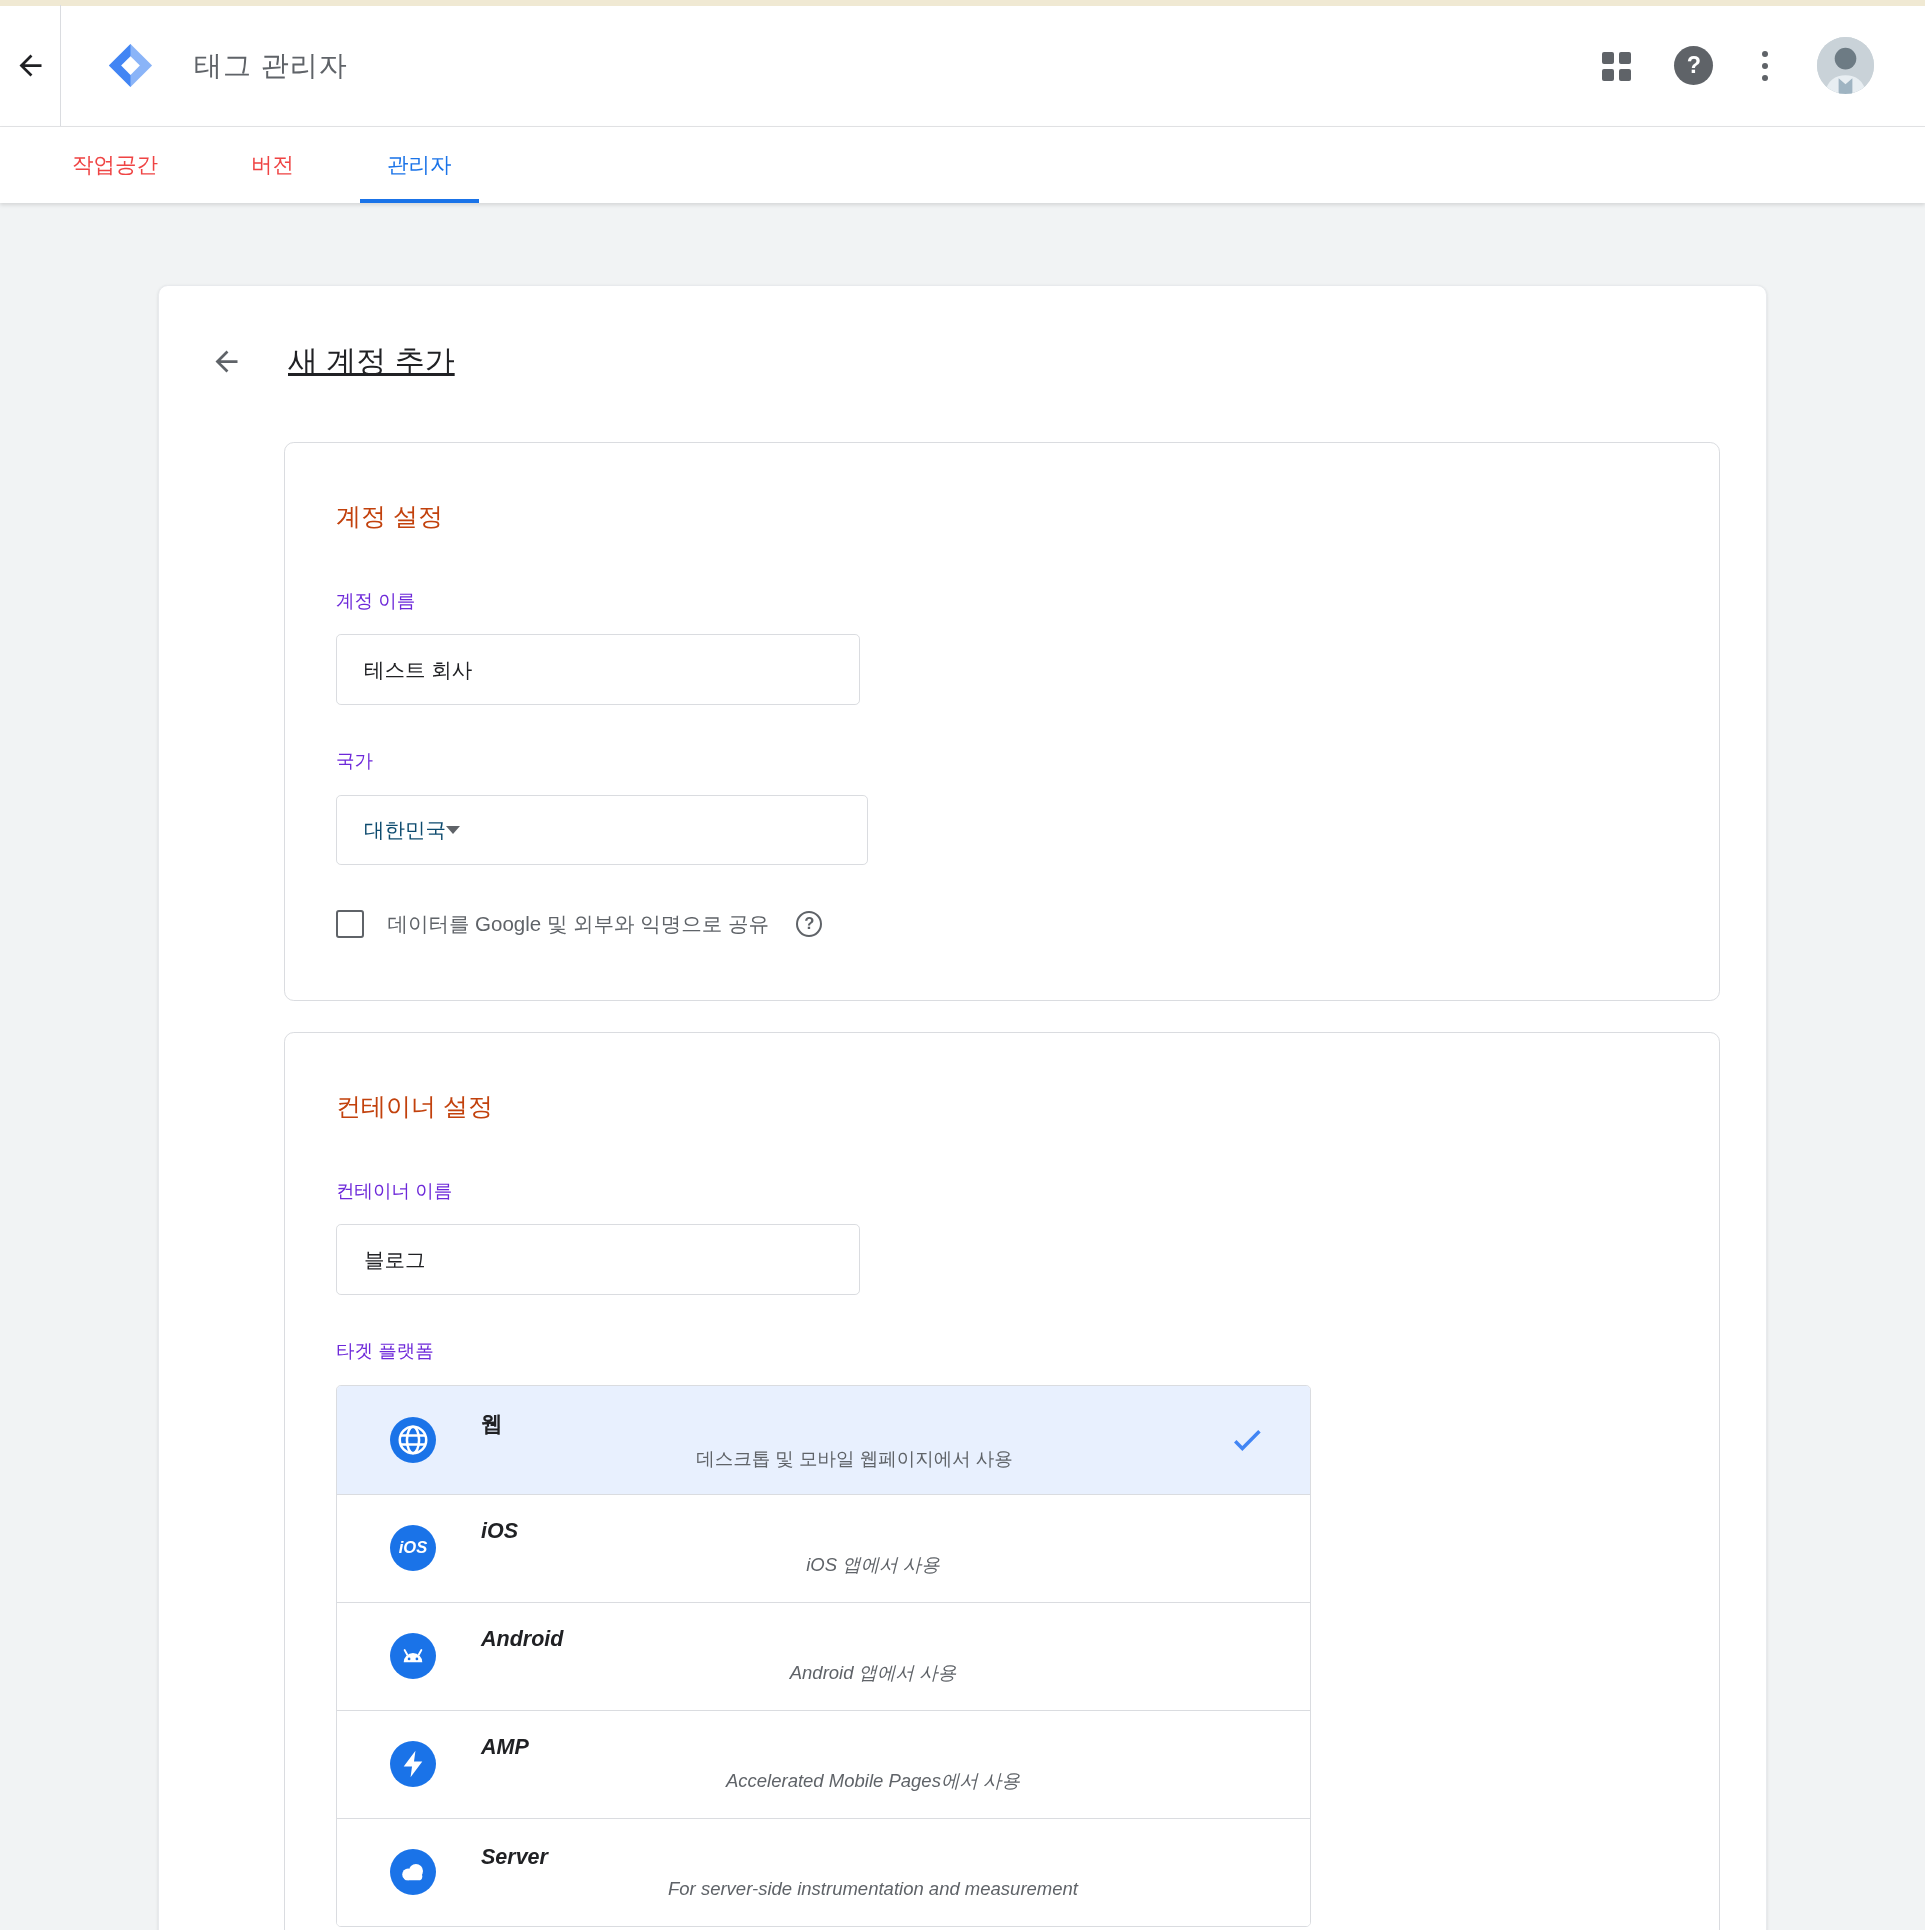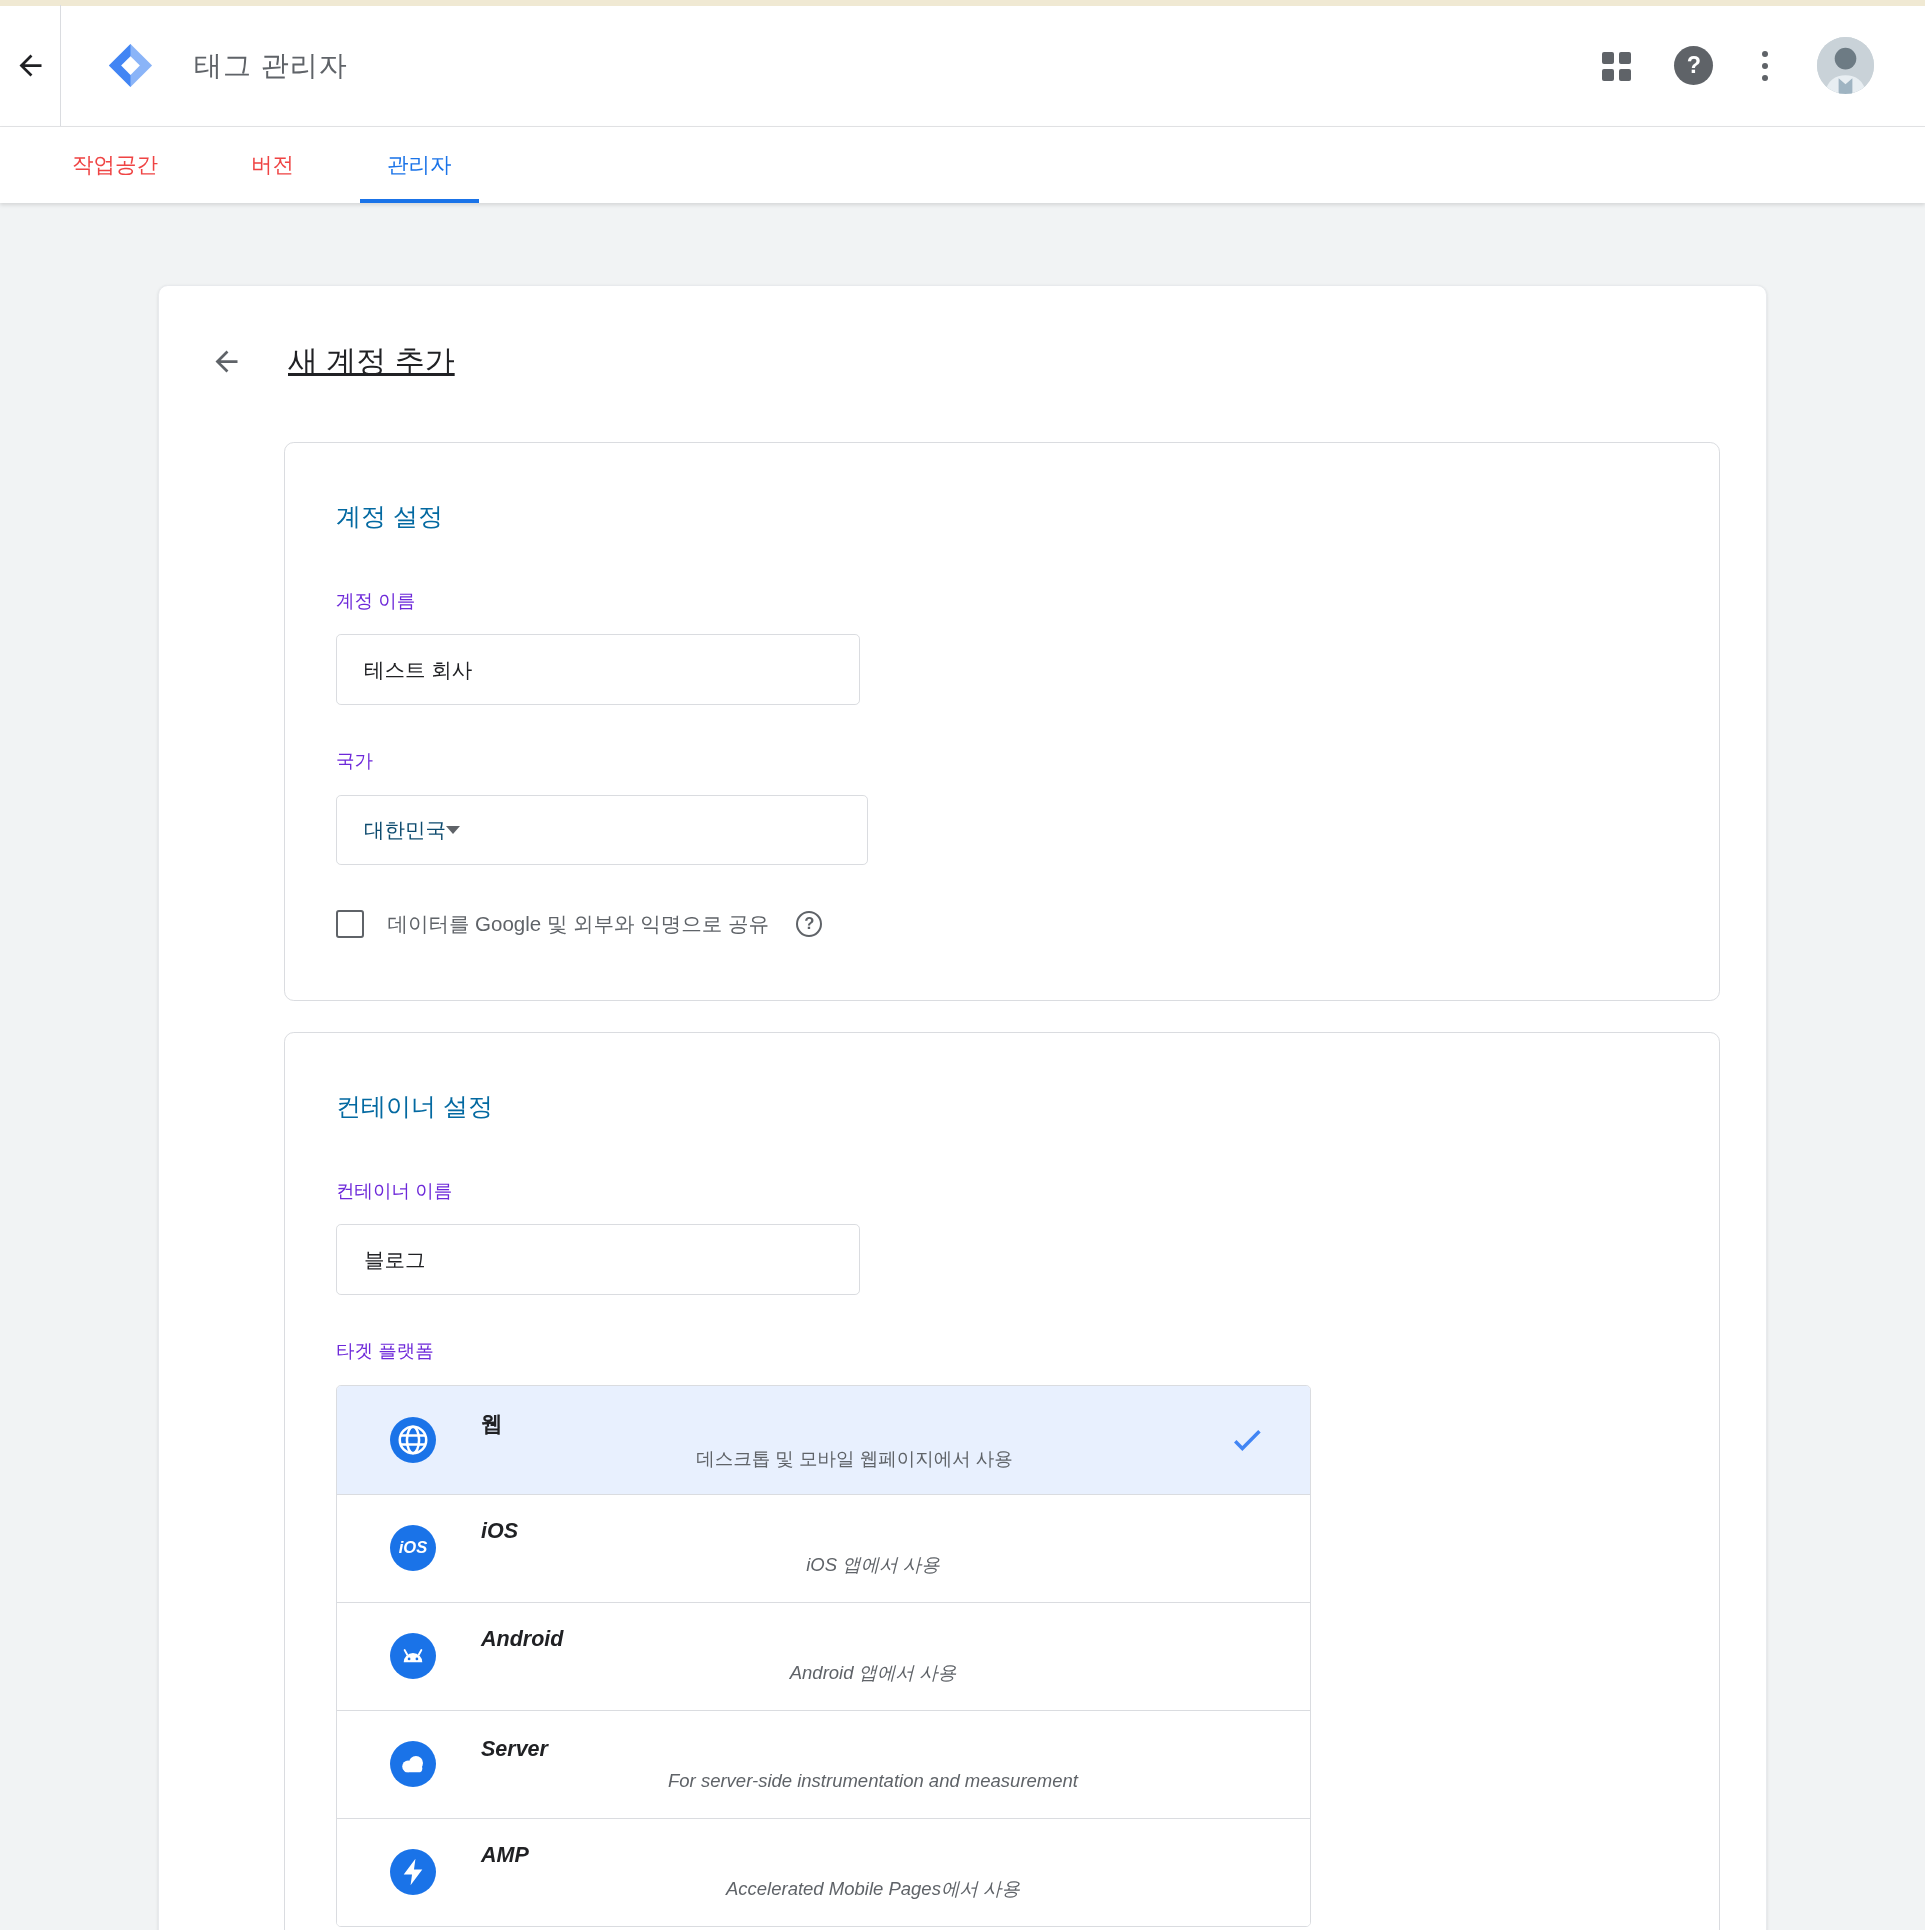--- a/index.html
+++ b/index.html
@@ -57,21 +57,21 @@
   }
   .page-head { display:flex; align-items:center; gap:45px; margin-bottom:60px;text-decoration:underline; }
   .page-back { background:none; border:none; cursor:pointer; color:#5f6368; display:flex; }
   .page-back svg { width:33px; height:33px; }
   .page-title { font-size:30px; color:#202124; font-weight:400; }
   .panel {
     border:1px solid #dadce0; border-radius:9.8px; margin-left:74px; width:1436px;
     padding:57px 49px 62px 51px; background:#fff;
   }
   .panel + .panel { margin-top:31px; }
-  .panel-heading { font-size:25px; color:#0369a1; font-weight:400; margin-bottom:55px; }
+  .panel-heading { font-size:25px; color:#c2410c; font-weight:400; margin-bottom:55px; }
   .field-label { font-size:18.5px; color:#6d28d9; margin-bottom:21.5px; }
   .text-input {
     width:524px; height:71px; border:1px solid #dadce0; border-radius:4.9px;
     font-size:20.5px; color:#202124; padding:0 27px; font-family:inherit; background:#fff; outline:none;
     display:block;
   }
   .field-gap { height:43px; }
   .select-box {
     width:532px; height:70px; border:1px solid #dadce0; border-radius:4.9px;
     display:flex; align-items:center; padding:0 27px;
@@ -240,43 +240,43 @@
           </span>
           <div class="p-text">
             <div class="p-title">Android</div>
             <div class="p-desc">Android 앱에서 사용</div>
           </div>
         </div>
 
         <div class="platform-row">
           <span class="p-icon">
             <svg viewBox="0 0 47 47">
+              <polygon points="26,10 14,26 22.5,26 21,37 33,21 24.5,21" fill="#ffffff"></polygon>
+            </svg>
+          </span>
+          <div class="p-text">
+            <div class="p-title">AMP</div>
+            <div class="p-desc">Accelerated Mobile Pages에서 사용</div>
+          </div>
+        </div>
+
+        <div class="platform-row">
+          <span class="p-icon">
+            <svg viewBox="0 0 47 47">
               <g fill="#ffffff">
                 <circle cx="18.5" cy="26" r="6"></circle>
                 <circle cx="26.5" cy="22.5" r="7.2"></circle>
                 <rect x="14" y="24" width="19" height="8" rx="4"></rect>
               </g>
             </svg>
           </span>
           <div class="p-text">
             <div class="p-title">Server</div>
             <div class="p-desc">For server-side instrumentation and measurement</div>
           </div>
         </div>
 
-        <div class="platform-row">
-          <span class="p-icon">
-            <svg viewBox="0 0 47 47">
-              <polygon points="26,10 14,26 22.5,26 21,37 33,21 24.5,21" fill="#ffffff"></polygon>
-            </svg>
-          </span>
-          <div class="p-text">
-            <div class="p-title">AMP</div>
-            <div class="p-desc">Accelerated Mobile Pages에서 사용</div>
-          </div>
-        </div>
-
       </div>
     </section>
 
   </div>
 </main>
 
 
 </body></html>

